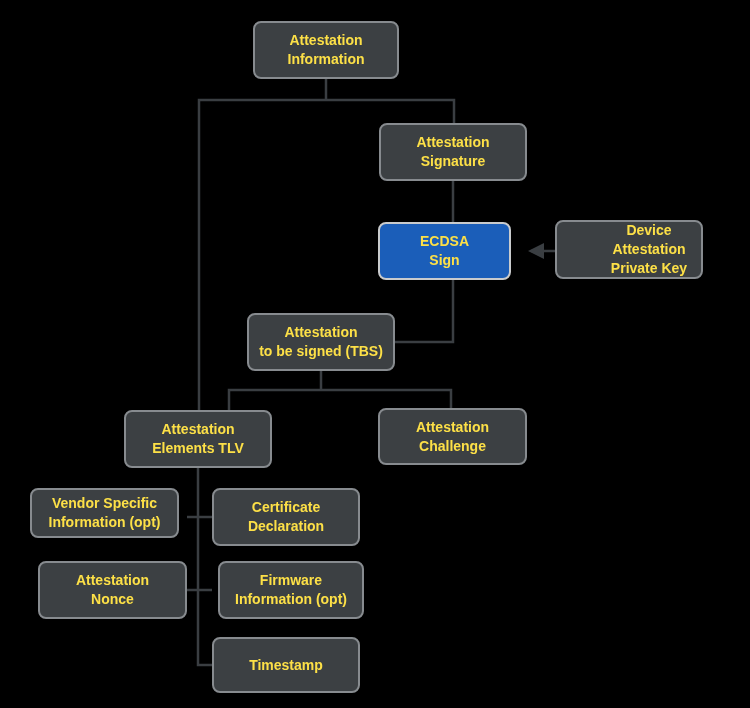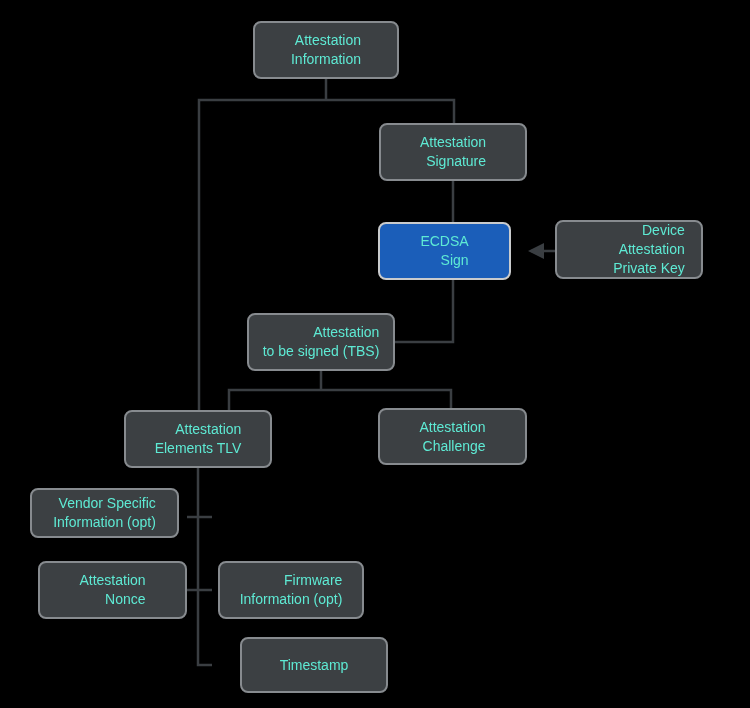--- a/index.html
+++ b/index.html
@@ -21,28 +21,28 @@
     top: 0;
     width: 750px;
     height: 708px;
   }
   .node {
     position: absolute;
     box-sizing: border-box;
     background: #3c4043;
     border: 2px solid #878b8f;
     border-radius: 8px;
-    color: #5eead4;
+    color: #fde047;
     font-size: 14px;
     line-height: 19px;
-    font-weight: 400;
+    font-weight: 700;
     display: flex;
     align-items: center;
     justify-content: center;
-    text-align: right;
+    text-align: center;
     white-space: pre-line;
   }
   .node.blue {
     background: #1b5eb9;
     border-color: #c9cbcd;
   }
 </style>
 </head>
 <body>
 
@@ -90,22 +90,24 @@
 
   <div class="node" style="left:124px; top:410px; width:148px; height:58px;">Attestation
 Elements TLV</div>
 
   <div class="node" style="left:378px; top:408px; width:149px; height:57px;">Attestation
 Challenge</div>
 
   <div class="node" style="left:30px; top:488px; width:149px; height:50px;">Vendor Specific
 Information (opt)</div>
 
+  <div class="node" style="left:212px; top:488px; width:148px; height:58px;">Certificate
+Declaration</div>
 
   <div class="node" style="left:38px; top:561px; width:149px; height:58px;">Attestation
 Nonce</div>
 
   <div class="node" style="left:218px; top:561px; width:146px; height:58px;">Firmware
 Information (opt)</div>
 
-  <div class="node" style="left:212px; top:637px; width:148px; height:56px;margin-left:28px;">Timestamp</div>
+  <div class="node" style="left:212px; top:637px; width:148px; height:56px;">Timestamp</div>
 
 </div>
 
 </body></html>

